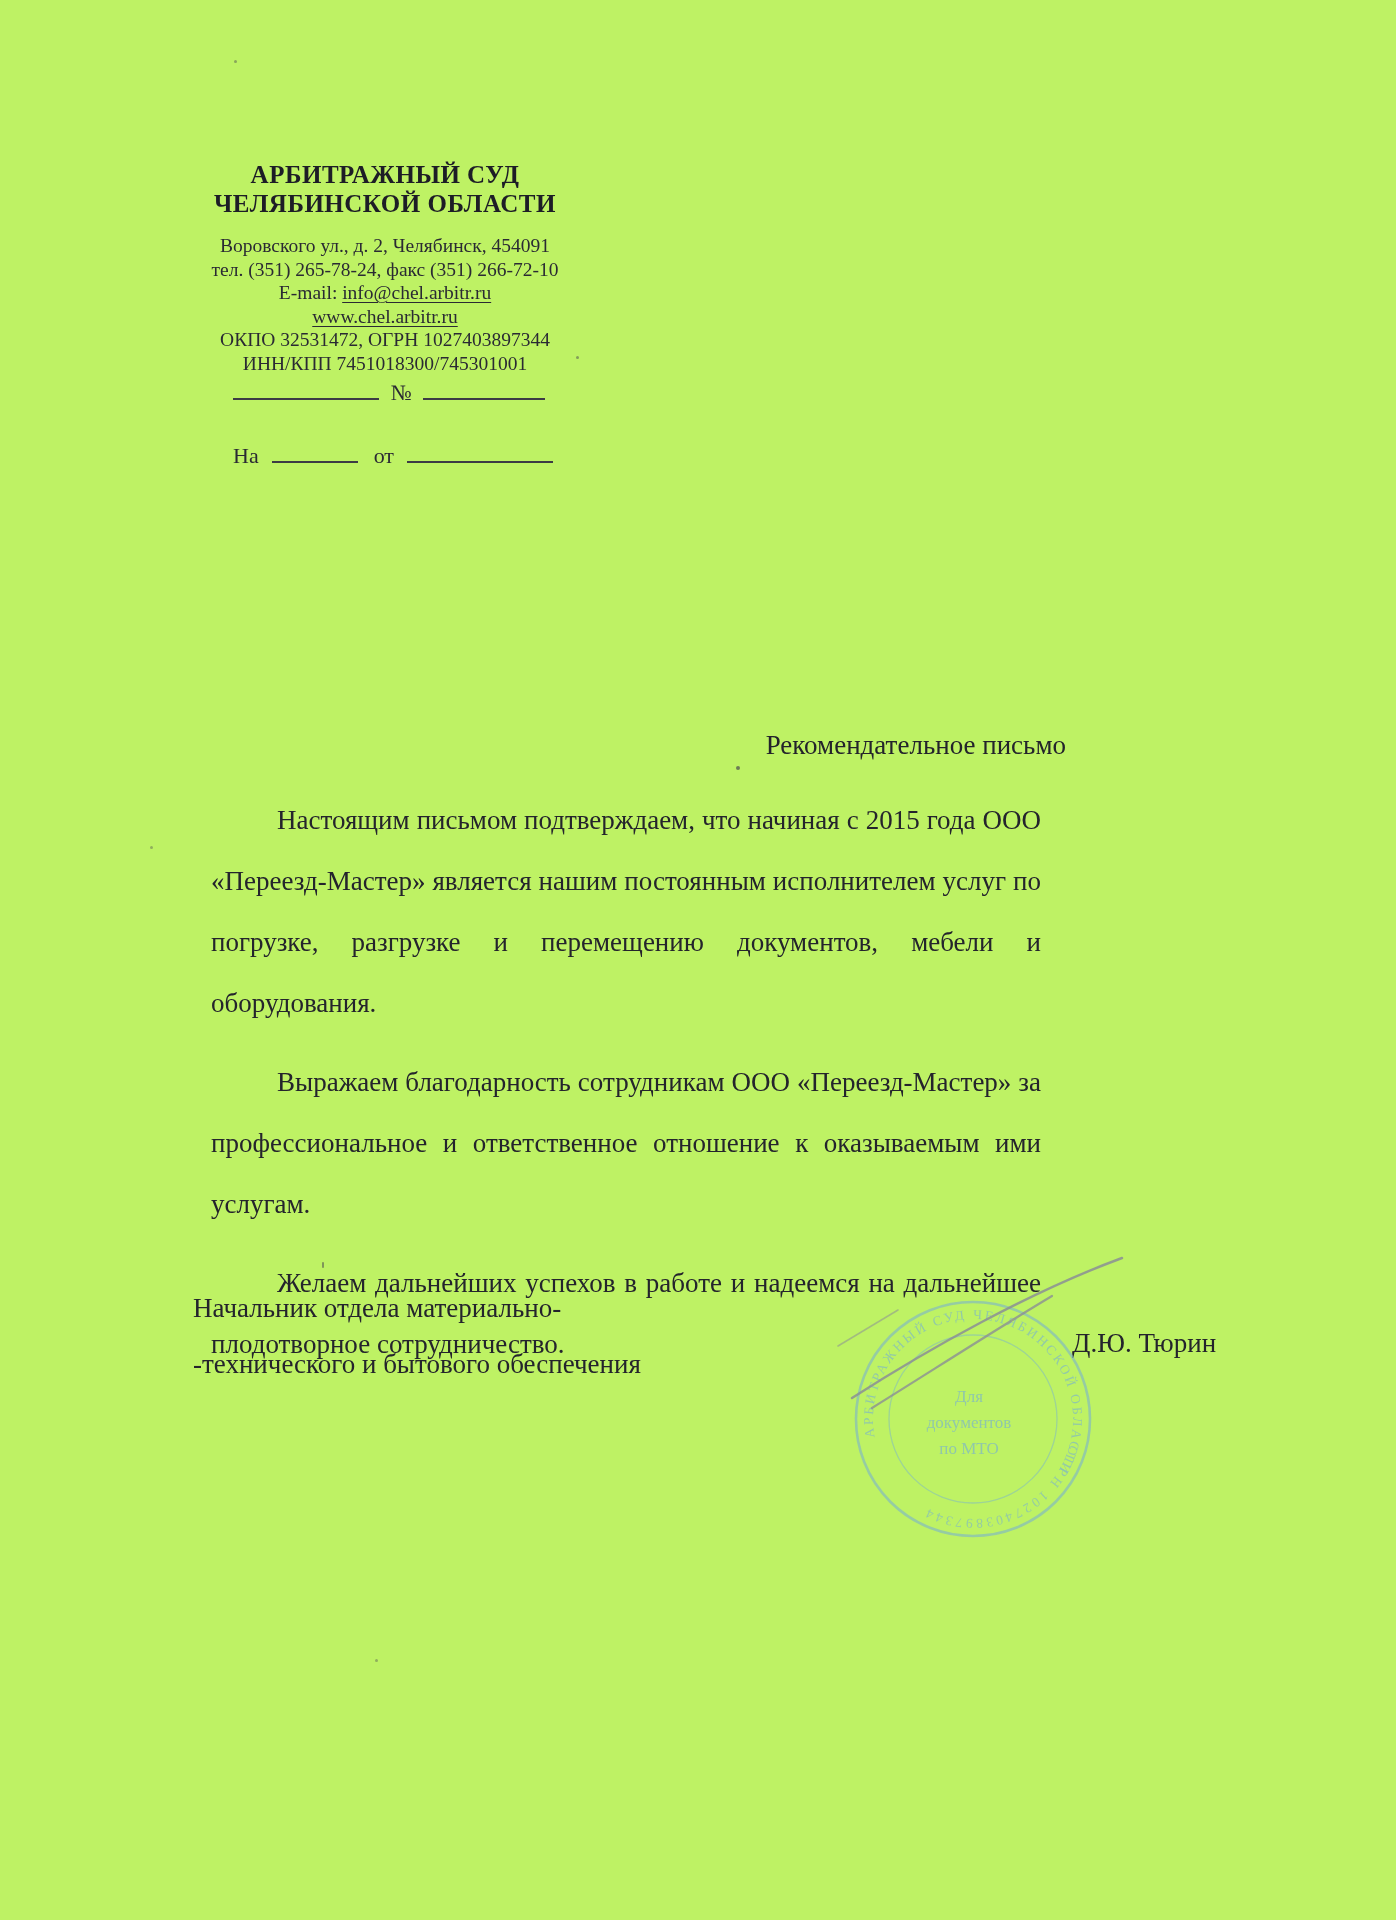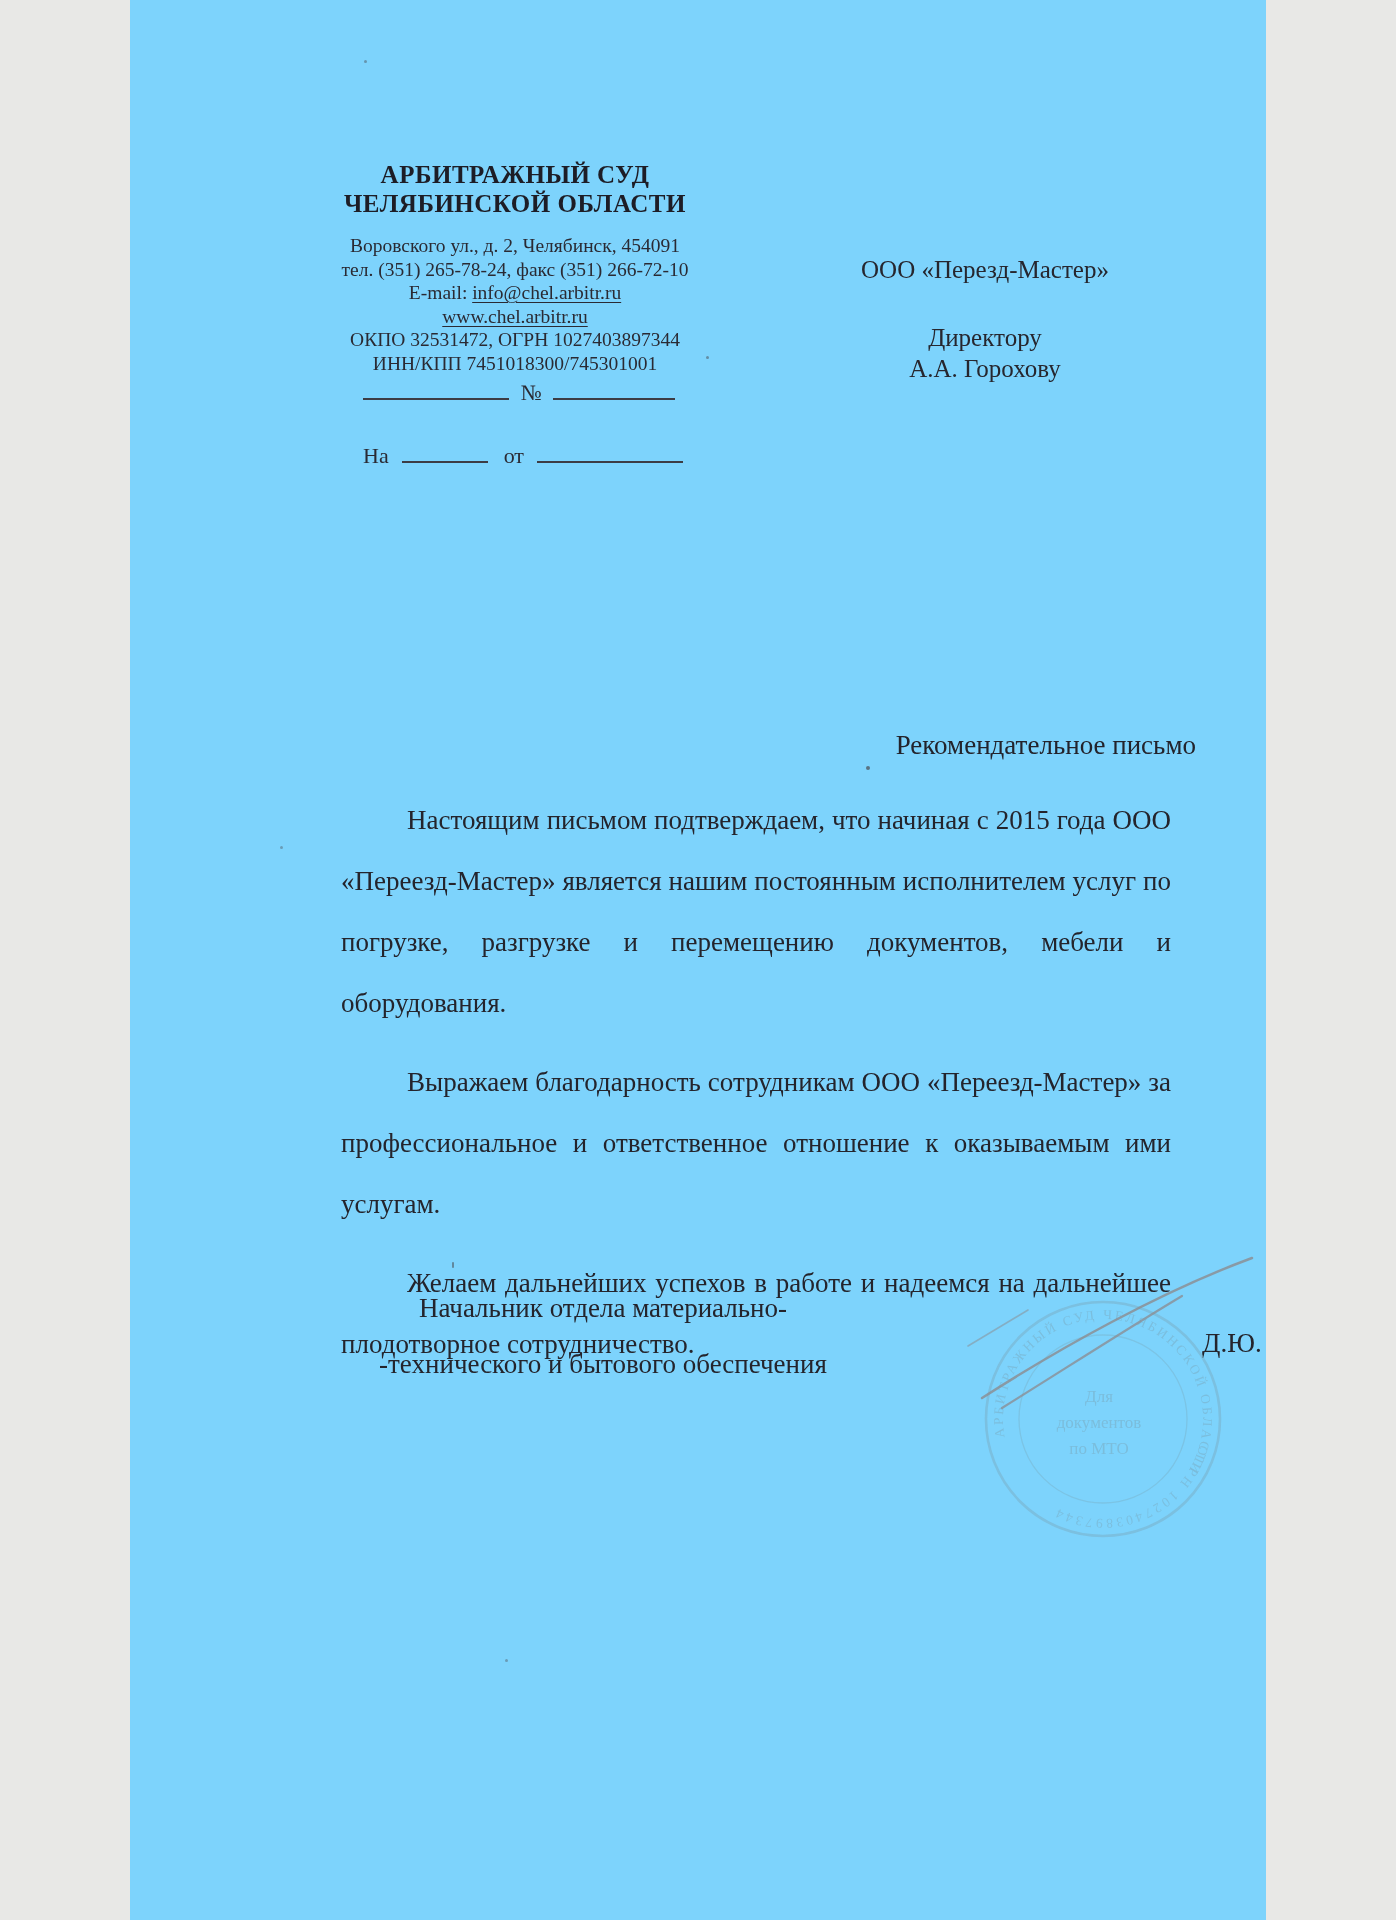--- a/index.html
+++ b/index.html
@@ -1,20 +1,20 @@
 <!DOCTYPE html>
 <html><head>
 <meta charset="utf-8">
 <style>
   html,body{margin:0;padding:0;background:#e8e8e6;}
   .page{
     position:relative;
-    width:1136px;height:1920px;
+    width:1396px;height:1920px;
     margin:0 auto;
-    background:#7dd3fc;
+    background:#bef264;
     font-family:"Liberation Serif","DejaVu Serif",serif;
     color:#26262e;
     overflow:hidden;
   }
   
   .letterhead{
     position:absolute;left:200px;top:160px;width:370px;
     text-align:center;
   }
   .court-name{
@@ -50,21 +50,21 @@
   }
   .letter-body{
     position:absolute;left:193px;top:772px;width:866px;
     font-size:27px;line-height:61px;color:#24242c;
     text-align:justify;
   }
   .letter-body p{margin:18px;text-indent:66px;}
   
   .sign-position{
     position:absolute;left:193px;top:1280px;width:560px;
-    font-size:27px;line-height:56px;color:#24242c;text-align:center;
+    font-size:27px;line-height:56px;color:#24242c;
   }
   .sign-name{
     position:absolute;left:1072px;top:1328px;
     font-size:27px;color:#24242c;white-space:nowrap;
   }
   
   .stamp-svg{position:absolute;left:843px;top:1290px;}
   
   .pen-svg{position:absolute;left:820px;top:1230px;}
   
@@ -97,25 +97,20 @@
       <span class="blank" style="width:122px"></span>
     </div>
     <div class="ref-row2">
       <span>На</span>
       <span class="blank" style="width:86px;margin:0 10px 0 8px;"></span>
       <span>от</span>
       <span class="blank" style="width:146px;margin-left:8px;"></span>
     </div>
   </div>
 
-  <div class="addressee">
-    <div class="company">ООО «Перезд-Мастер»</div>
-    <div class="line">Директору</div>
-    <div class="line">А.А. Горохову</div>
-  </div>
 
   <div class="letter-title">Рекомендательное письмо</div>
   <div class="letter-body">
     <p>Настоящим письмом подтверждаем, что начиная с 2015 года ООО «Переезд-Мастер» является нашим постоянным исполнителем услуг по погрузке, разгрузке и перемещению документов, мебели и оборудования.</p>
     <p>Выражаем благодарность сотрудникам ООО «Переезд-Мастер» за профессиональное и ответственное отношение к оказываемым ими услугам.</p>
     <p>Желаем дальнейших успехов в работе и надеемся на дальнейшее плодотворное сотрудничество.</p>
   </div>
 
   <div class="sign-position">
     <div>Начальник отдела материально-</div>

